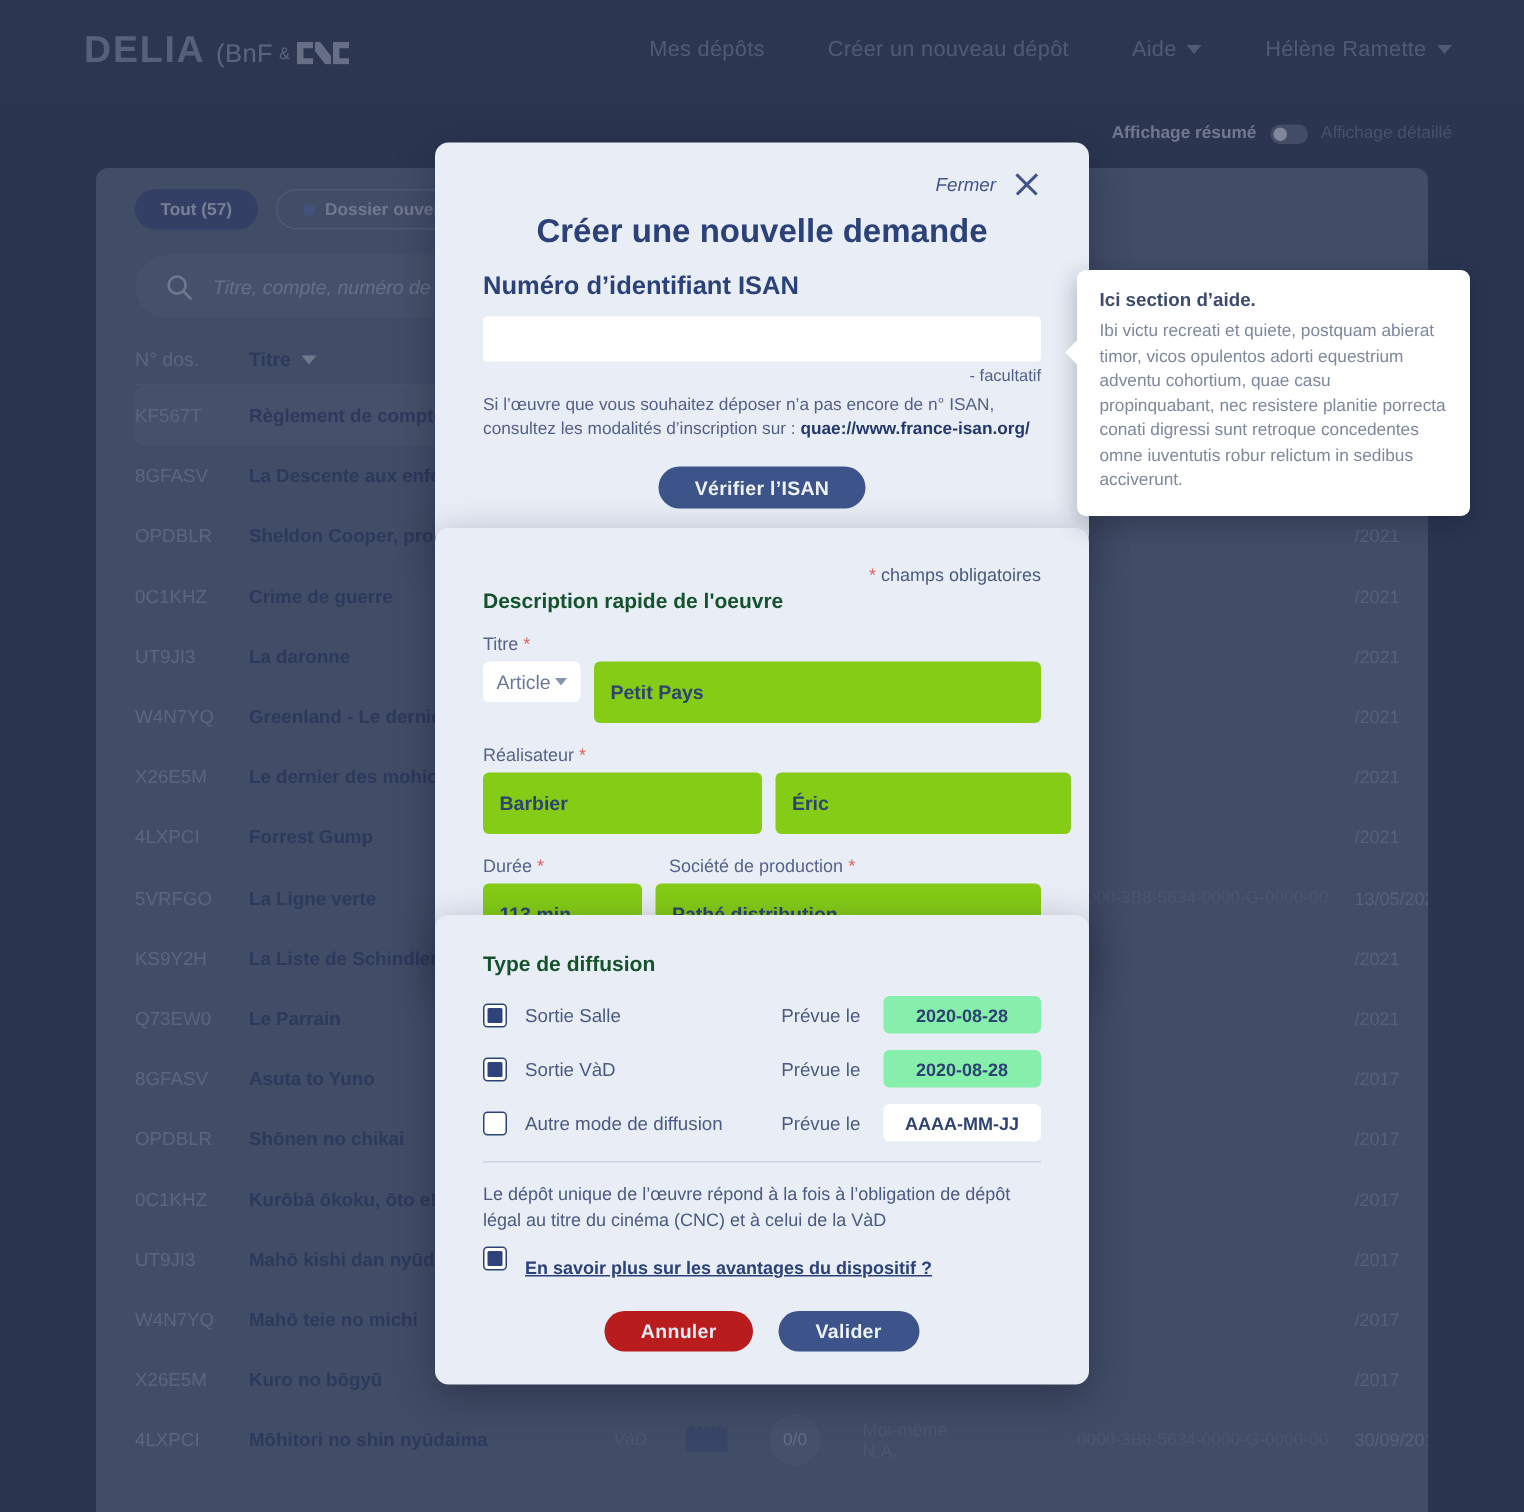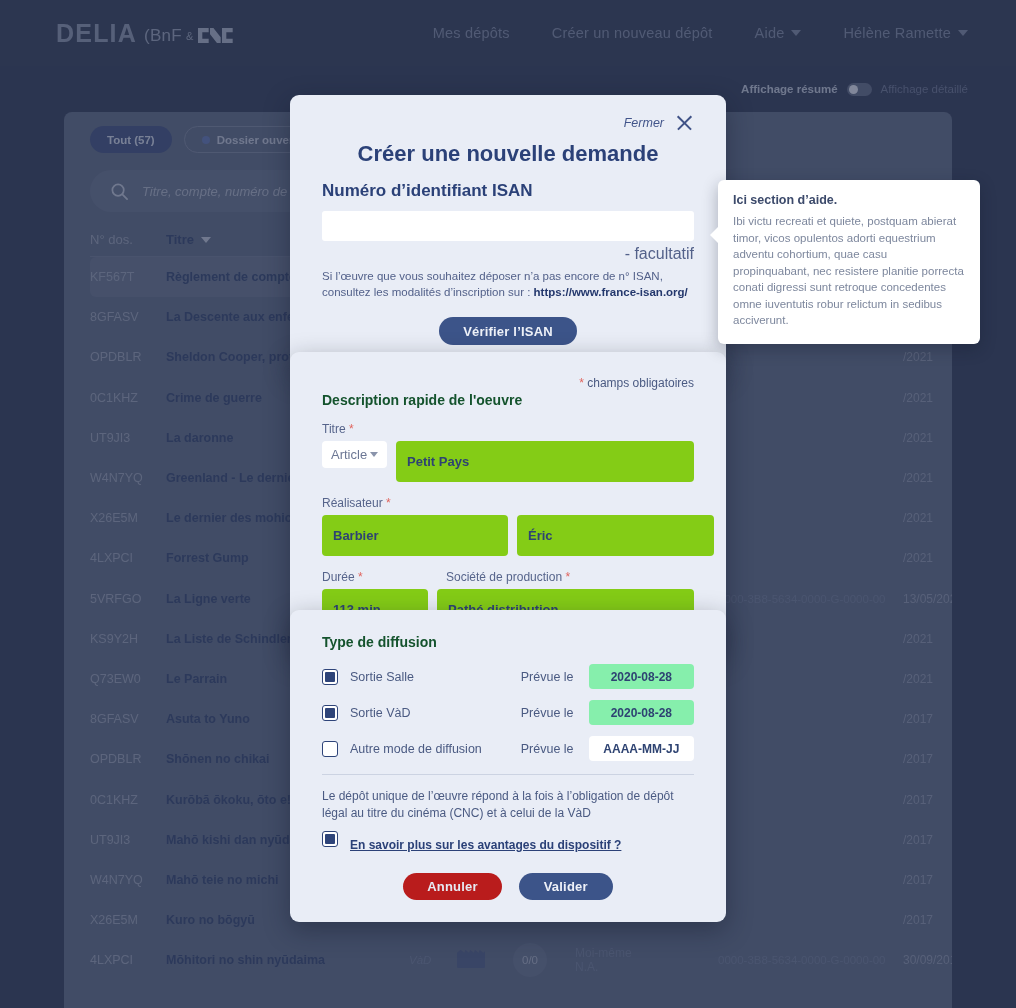--- a/index.html
+++ b/index.html
@@ -140,21 +140,21 @@
   }
   .close-x::before { transform:rotate(45deg); }
   .close-x::after  { transform:rotate(-45deg); }
 
   .modal-h1 { text-align:center; font-size:22px; font-weight:700; color:#2b4178; margin:9px 0 14px; }
   .field-label-big { font-size:17px; font-weight:700; color:#2b4178; margin-bottom:10px; }
   .isan-input {
     width:100%; height:30px; background:#fff; border:none; border-radius:3px; outline:none;
     font-family:"Liberation Sans", sans-serif; font-size:13px; color:#2b4178; padding:0 10px;
   }
-  .facultatif { text-align:right; font-size:16px; color:#53618a; margin-top:4px; }
+  .facultatif { text-align:right; font-size:11px; color:#53618a; margin-top:4px; }
   .isan-note { font-size:11.5px; color:#53618a; line-height:16px; margin-top:5px; }
   .isan-note b { color:#24386d; }
   .btn-center { display:flex; justify-content:center; margin-top:17px; }
   .btn {
     border:none; border-radius:17px; height:28px; padding:0 24px; cursor:pointer;
     font-family:"Liberation Sans", sans-serif; font-size:13px; font-weight:700; letter-spacing:.2px;
   }
   .btn-primary { background:#3c5489; color:#eef1f8; }
   .btn-secondary { background:#b91c1c; color:#e6eaf2; }
 
@@ -502,21 +502,21 @@
   <div class="close-row">
     <span class="close-text">Fermer</span>
     <span class="close-x"></span>
   </div>
   <div class="modal-h1">Créer une nouvelle demande</div>
   <div class="field-label-big">Numéro d’identifiant ISAN</div>
   <input class="isan-input" placeholder="" style="">
   <div class="facultatif">- facultatif</div>
   <div class="isan-note">
     <span>Si l’œuvre que vous souhaitez déposer n’a pas encore de n° ISAN, consultez les</span>
-    <span>modalités d’inscription sur : </span><b>https://www.france-isan.org/</b>
+    <span>modalités d’inscription sur : </span><b>quae://www.france-isan.org/</b>
   </div>
   <div class="btn-center">
     <button class="btn btn-primary">Vérifier l’ISAN</button>
   </div>
 </div>
 
 <div id="help-tip">
   <div class="tip-title">Ici section d’aide.</div>
   <div class="tip-body">Ibi victu recreati et quiete, postquam abierat timor, vicos opulentos adorti equestrium adventu cohortium, quae casu propinquabant, nec resistere planitie porrecta conati digressi sunt retroque concedentes omne iuventutis robur relictum in sedibus acciverunt.</div>
 </div>

